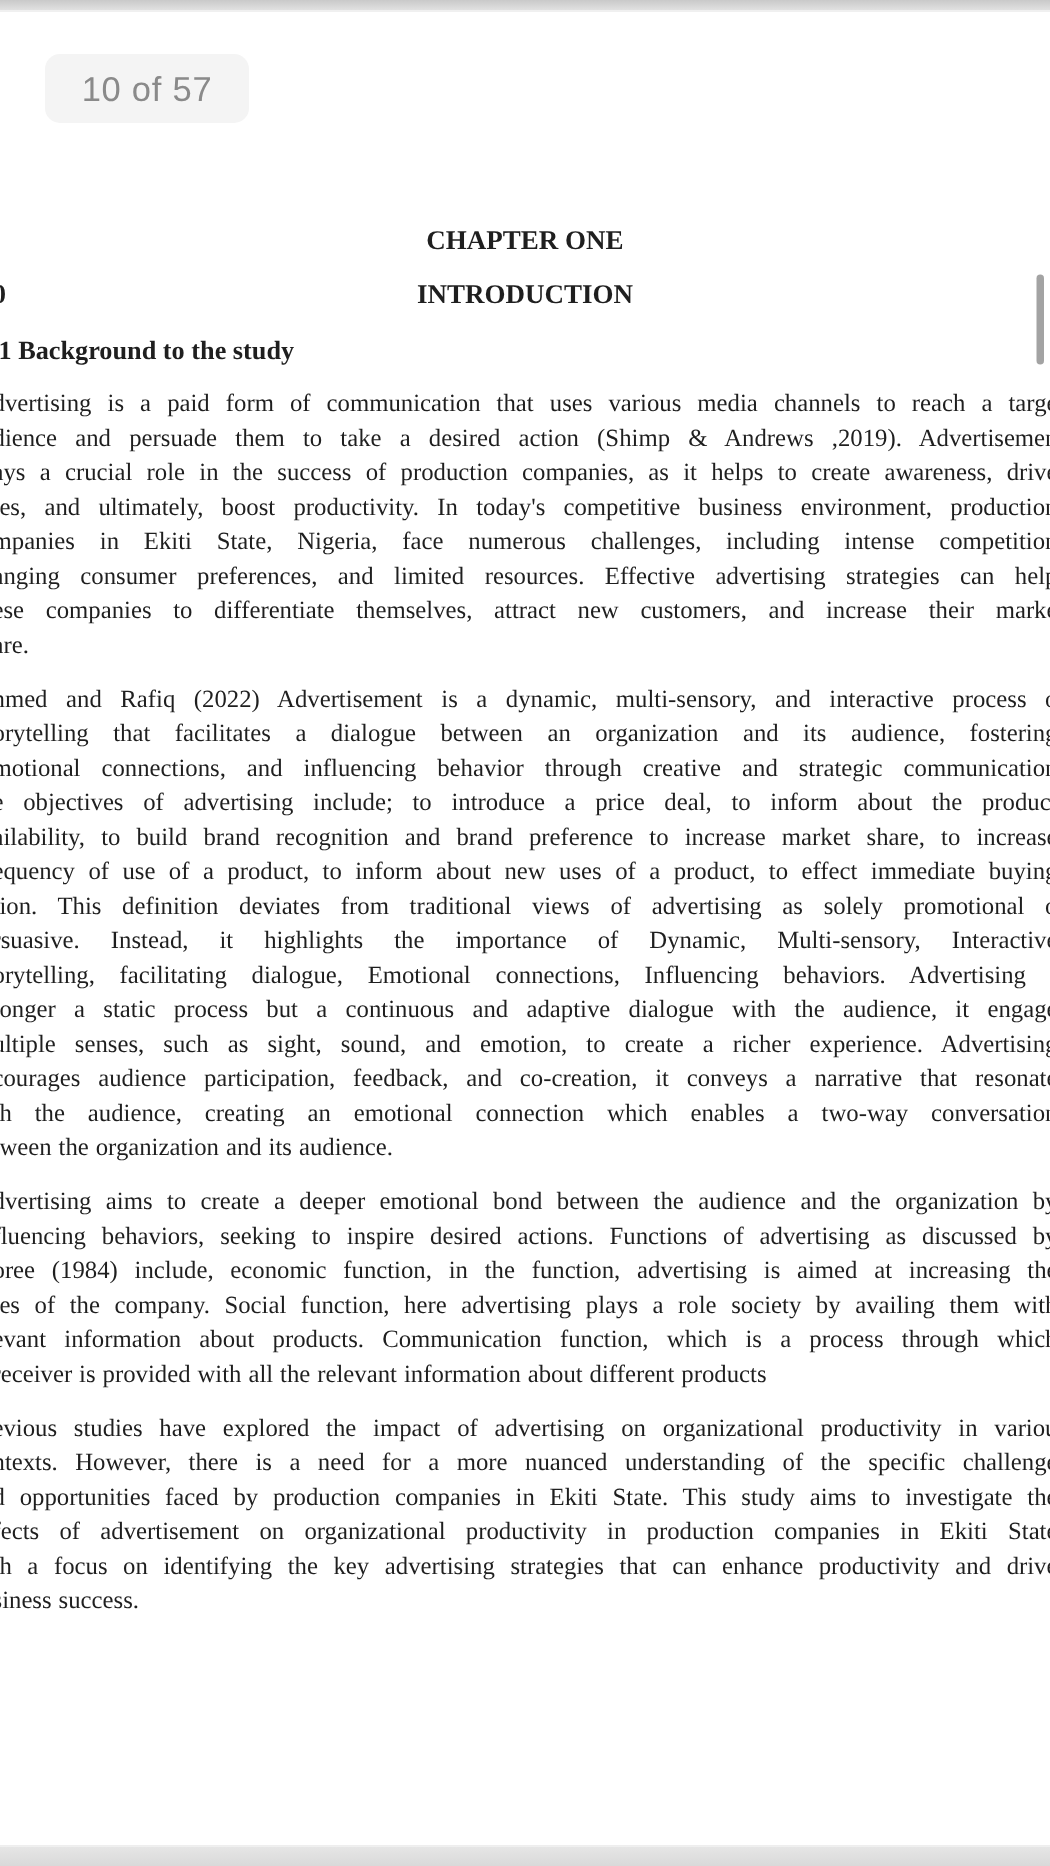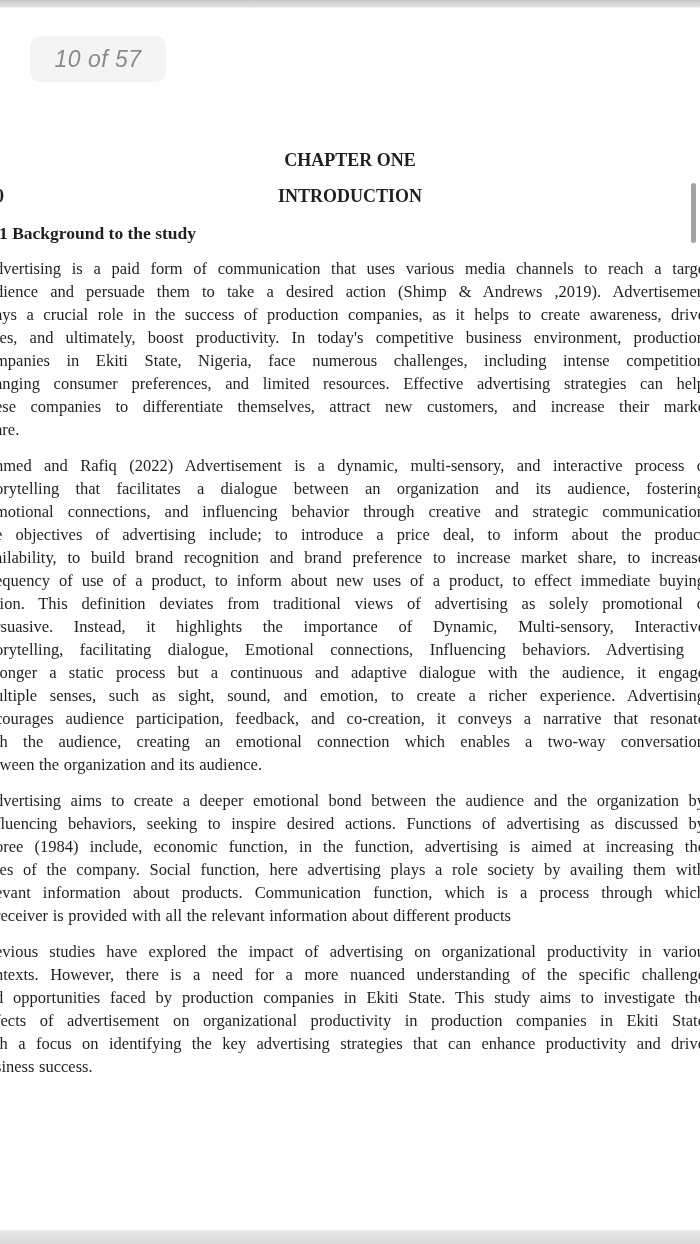--- a/index.html
+++ b/index.html
@@ -27,21 +27,20 @@
     position: absolute; top: 36px; left: 30px;
     min-width: 96px; height: 46px;
     background: #f4f4f4;
     border-radius: 10px;
     display: flex; align-items: center; justify-content: center;
     padding: 0 20px;
     font-family: "Liberation Sans", "DejaVu Sans", sans-serif;
     font-size: 23px;
     color: #8a8a8a;
     letter-spacing: 0.5px;
-    font-style: italic;
   }
   .scroll-thumb {
     position: absolute; top: 183px; right: 4px;
     width: 5px; height: 60px;
     background: #a3a3a3;
     border-radius: 3px;
   }
 
   
   .content {

